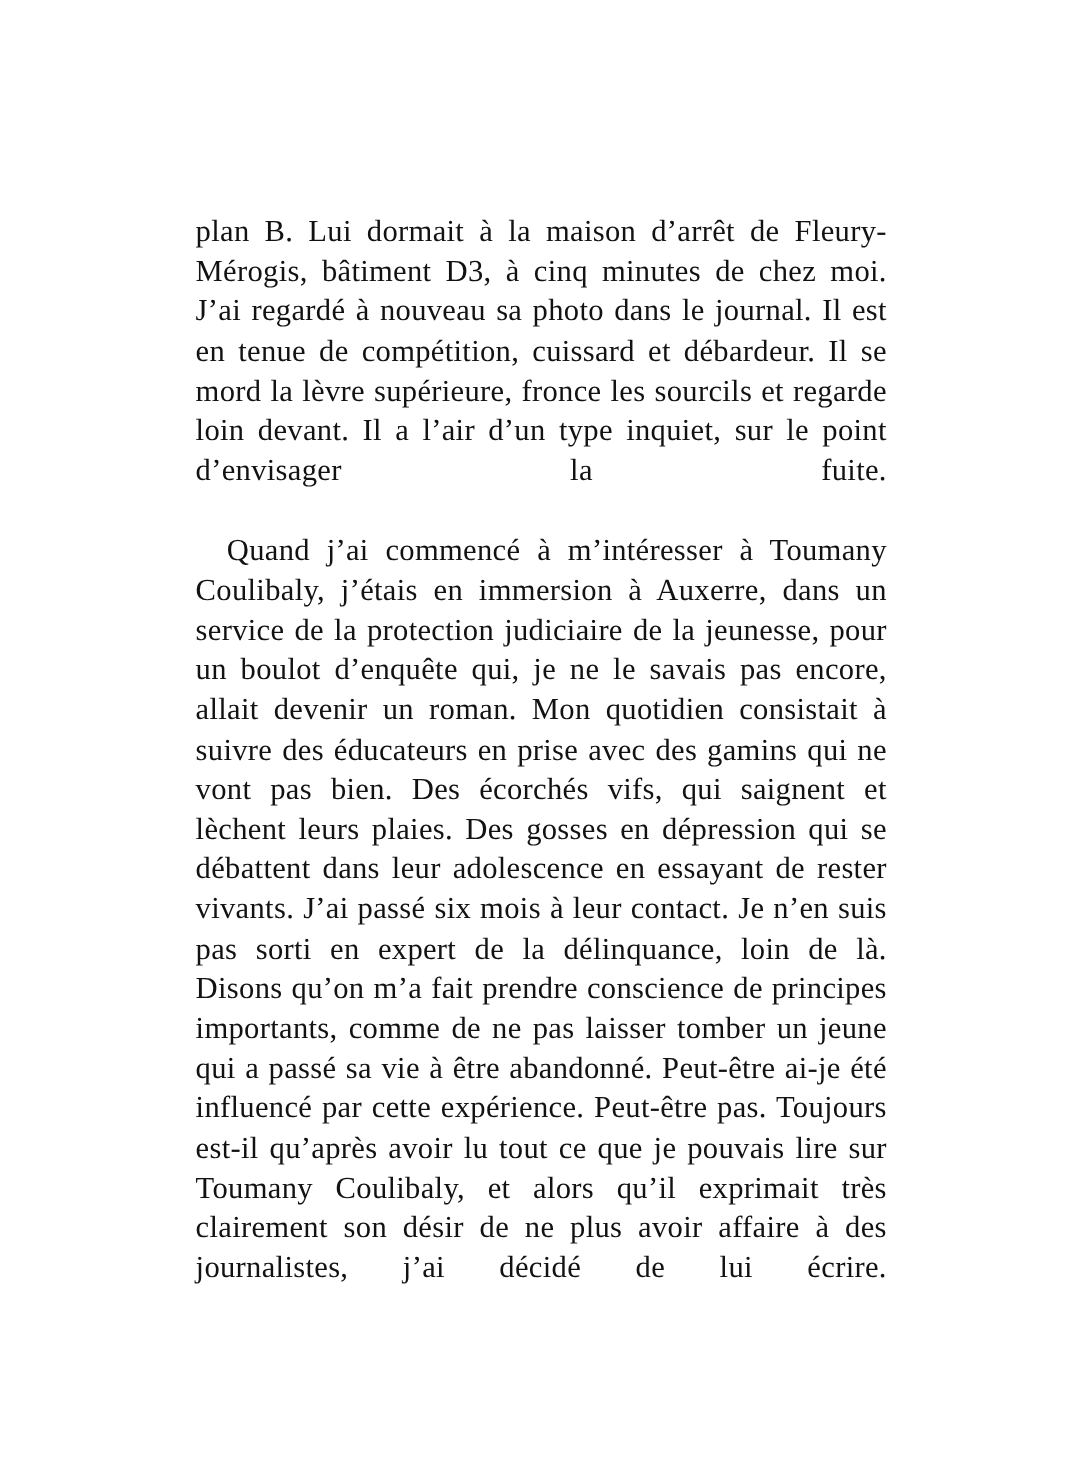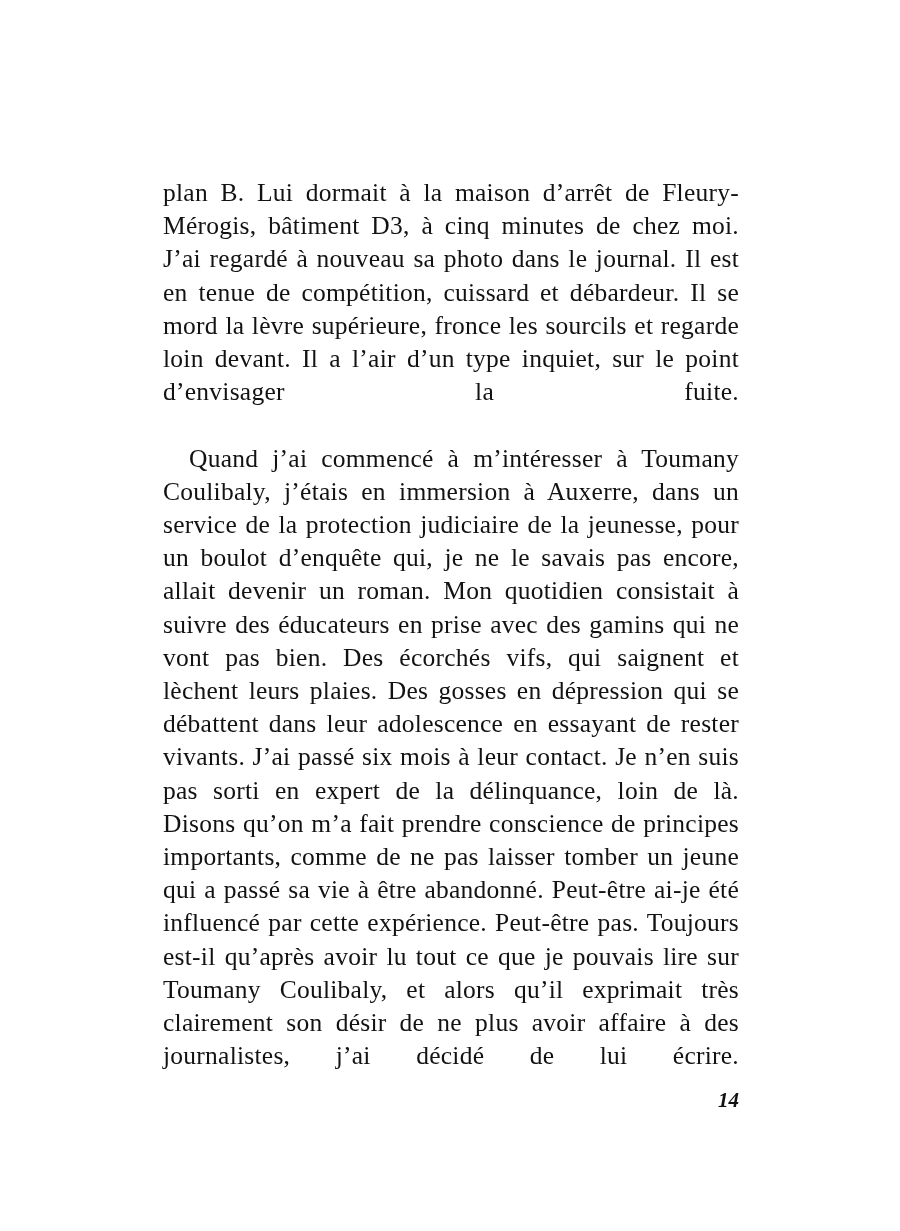--- a/index.html
+++ b/index.html
@@ -74,15 +74,14 @@
 </head>
 <body>
 
 <div class="page">
 
   <div class="text-block">
     <p class="para first">plan B. Lui dormait à la maison d’arrêt de Fleury-Mérogis, bâtiment D3, à cinq minutes de chez moi. J’ai regardé à nouveau sa photo dans le journal. Il est en tenue de compétition, cuissard et débardeur. Il se mord la lèvre supérieure, fronce les sourcils et regarde loin devant. Il a l’air d’un type inquiet, sur le point d’envisager la fuite.</p>
     <p class="para indented">Quand j’ai commencé à m’intéresser à Toumany Coulibaly, j’étais en immersion à Auxerre, dans un service de la protection judiciaire de la jeunesse, pour un boulot d’enquête qui, je ne le savais pas encore, allait devenir un roman. Mon quotidien consistait à suivre des éducateurs en prise avec des gamins qui ne vont pas bien. Des écorchés vifs, qui saignent et lèchent leurs plaies. Des gosses en dépression qui se débattent dans leur adolescence en essayant de rester vivants. J’ai passé six mois à leur contact. Je n’en suis pas sorti en expert de la délinquance, loin de là. Disons qu’on m’a fait prendre conscience de principes importants, comme de ne pas laisser tomber un jeune qui a passé sa vie à être abandonné. Peut-être ai-je été influencé par cette expérience. Peut-être pas. Toujours est-il qu’après avoir lu tout ce que je pouvais lire sur Toumany Coulibaly, et alors qu’il exprimait très clairement son désir de ne plus avoir affaire à des journalistes, j’ai décidé de lui écrire.</p>
   </div>
 
-  <div class="folio">14</div>
 
 </div>
 
 </body></html>

